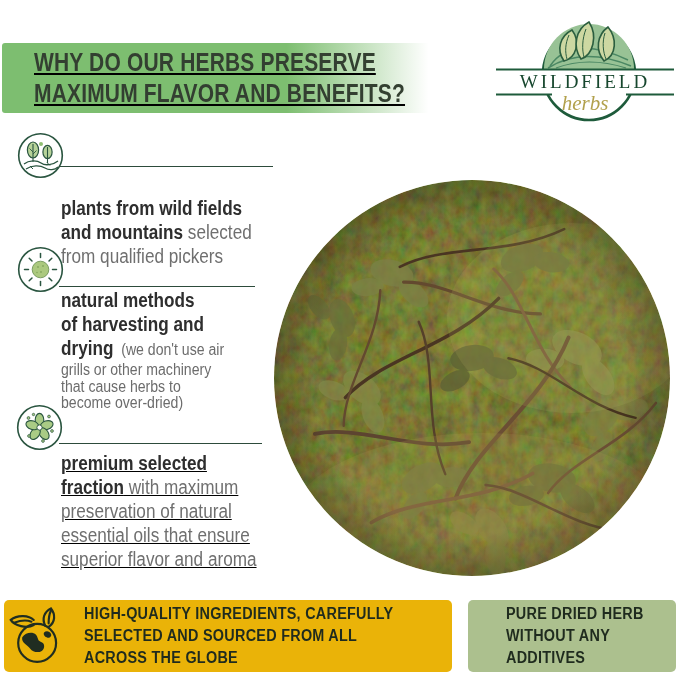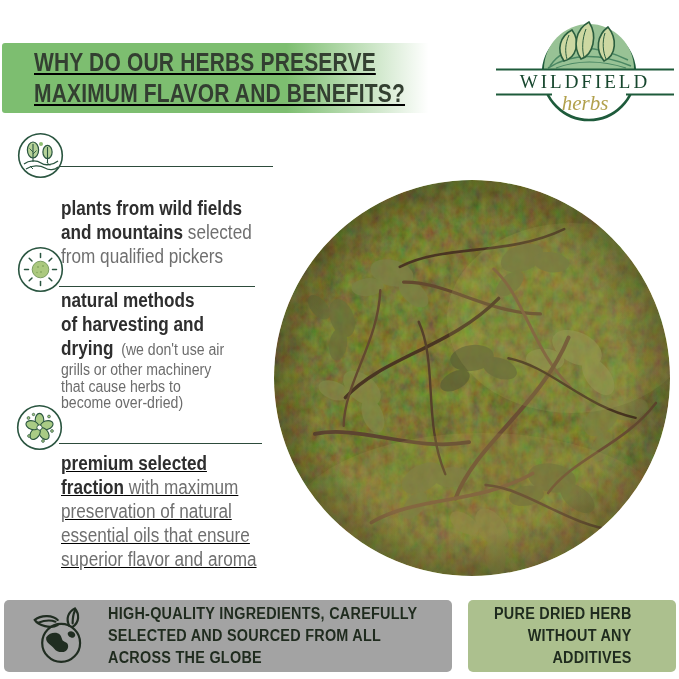--- a/index.html
+++ b/index.html
@@ -40,24 +40,24 @@
   .fl .tb{font-weight:bold;color:#2e2e2e;}
   .fl .tn{color:#6f6f6f;}
   .fl .ts{font-size:16px;color:#6c6c6c;}
   .fl-sm{font-size:16px;line-height:16.5px;}
 
   
   .herb{position:absolute;left:272px;top:178px;width:400px;height:400px;}
 
   
   .fbox{position:absolute;top:600px;height:72px;border-radius:5px;display:flex;align-items:center;box-sizing:border-box;}
-  .fbox-left{left:4px;width:448px;background:#a3a3a3;padding-left:12px;justify-content:flex-end;}
+  .fbox-left{left:4px;width:448px;background:#eab308;padding-left:3px;}
   .fbox-right{left:468px;width:208px;background:#acc08e;padding-left:26px;}
   .fbox .btext{margin-left:19px;}
-  .fbox-right .btext{margin-left:0;text-align:right;}
+  .fbox-right .btext{margin-left:12px;}
   .bline{font-size:16px;font-weight:bold;color:#1f2b1e;line-height:22px;letter-spacing:0.3px;
          white-space:nowrap;transform:scaleX(0.9);transform-origin:left center;}
 </style>
 </head>
 <body>
 
 <div class="canvas">
 
   <div class="banner">
     <div class="hline">WHY DO OUR HERBS PRESERVE</div>

